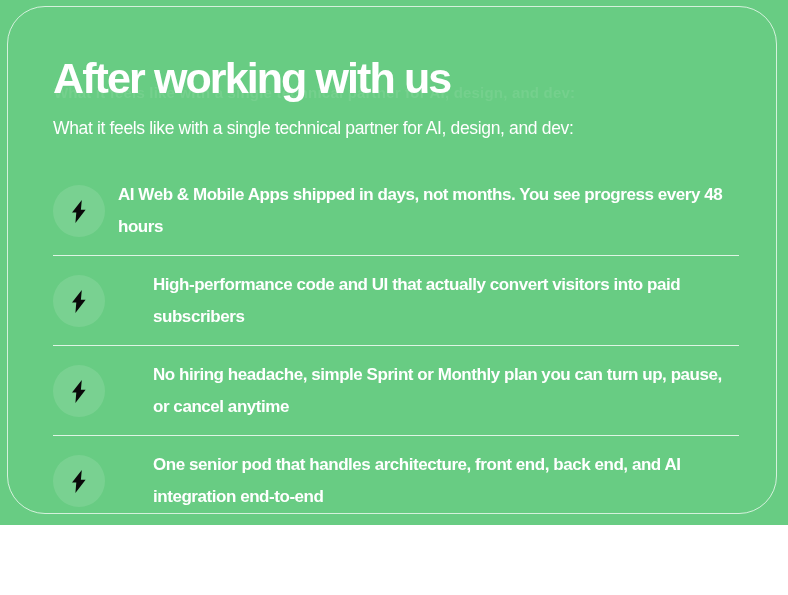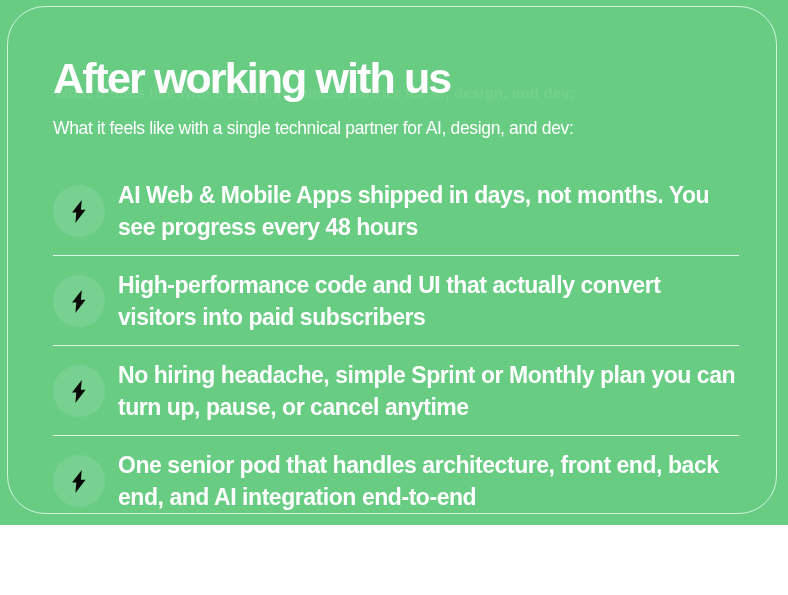--- a/index.html
+++ b/index.html
@@ -95,20 +95,21 @@
 
   .benefit-item {
     display: flex;
     align-items: center;
     padding: 13px 0 12px 0;
     min-height: 70px;
     box-sizing: border-box;
   }
   .benefit-item + .benefit-item {
     border-top: 1.3px solid rgba(255, 255, 255, 0.78);
+    gap: 35px;
   }
 
   .icon-badge {
     flex: 0 0 auto;
     width: 52px;
     height: 52px;
     border-radius: 50%;
     background: rgba(255, 255, 255, 0.115);
     display: flex;
     align-items: center;
@@ -117,21 +118,21 @@
   }
 
   .icon-badge svg {
     display: block;
     width: 14px;
     height: 23px;
   }
 
   .benefit-text {
     color: #ffffff;
-    font-size: 23px;
+    font-size: 17px;
     line-height: 32px;
     font-weight: 700;
     letter-spacing: -0.45px;
   }
 </style>
 </head>
 <body>
 
 <div class="card">
 

